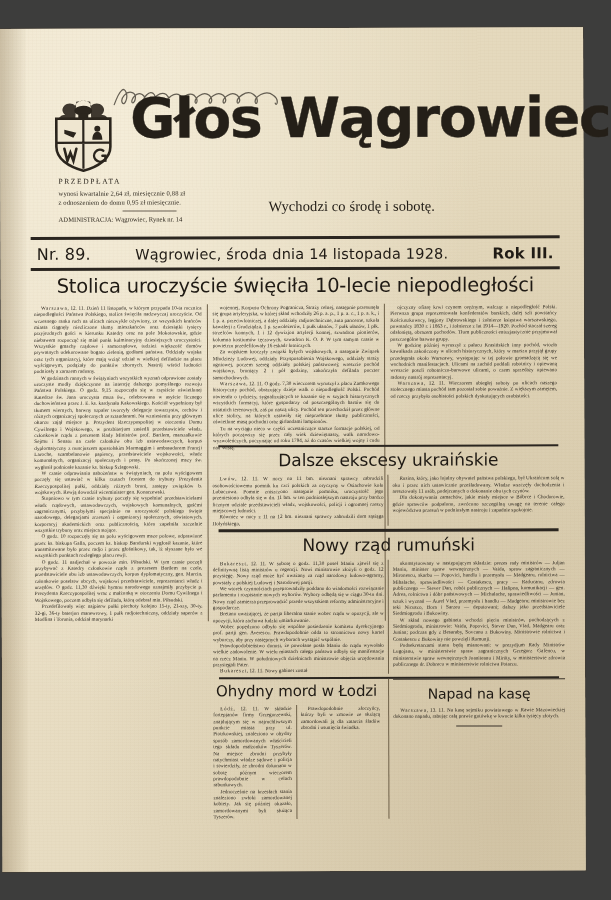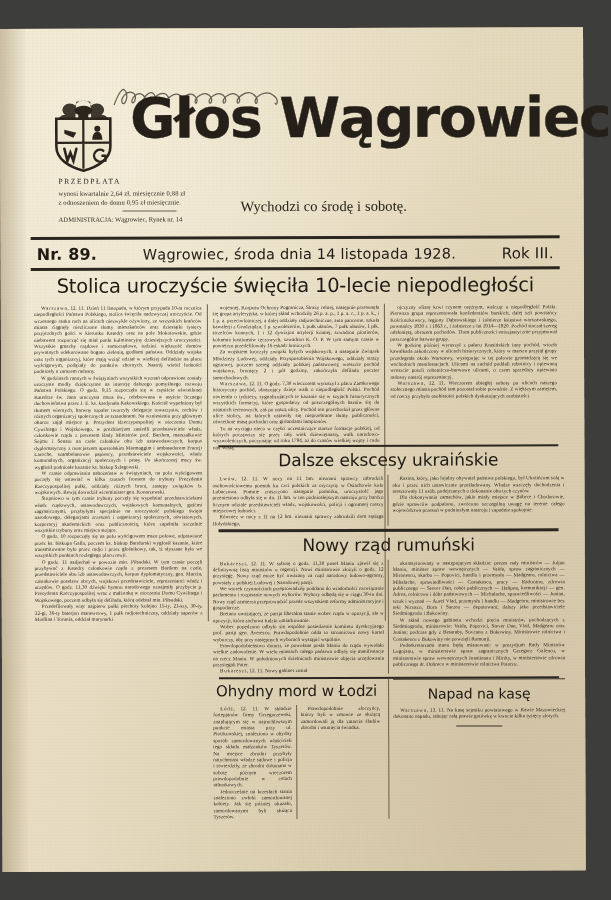--- a/index.html
+++ b/index.html
@@ -118,41 +118,42 @@
     opacity: .8;
   }
   .info-admin { font-size: 6.6px; color: #2d271e; }
   .info-tel   { font-size: 6.6px; color: #2d271e; }
   .tagline {
     font-family: "Liberation Serif", serif;
     font-size: 14.5px;
     color: #221d17;
     letter-spacing: .1px;
     white-space: nowrap;
+    margin-left: 28px;
   }
 
   
   .bar-thick {
     height: 3px;
     background: #2b2620;
     margin: 0 8px;
   }
   .dateline {
     display: flex;
     align-items: baseline;
     justify-content: space-between;
     font-family: "DejaVu Sans", sans-serif;
     font-size: 15px;
     letter-spacing: .2px;
     color: #201b15;
     padding: 5px 14px 4px 14px;
   }
-  .dateline .issue  { font-weight: bold; font-size: 16px; }
+  .dateline .issue  { font-weight: normal; font-size: 16px; }
   .dateline .center { font-size: 14.5px; }
-  .dateline .year   { font-weight: normal; font-size: 15px; }
+  .dateline .year   { font-weight: bold; font-size: 15px; }
 
   
   .cols {
     display: flex;
     margin-top: 4px;
     padding: 0 6px;
   }
   .col {
     width: 33.33%;
     padding: 0 5px;

